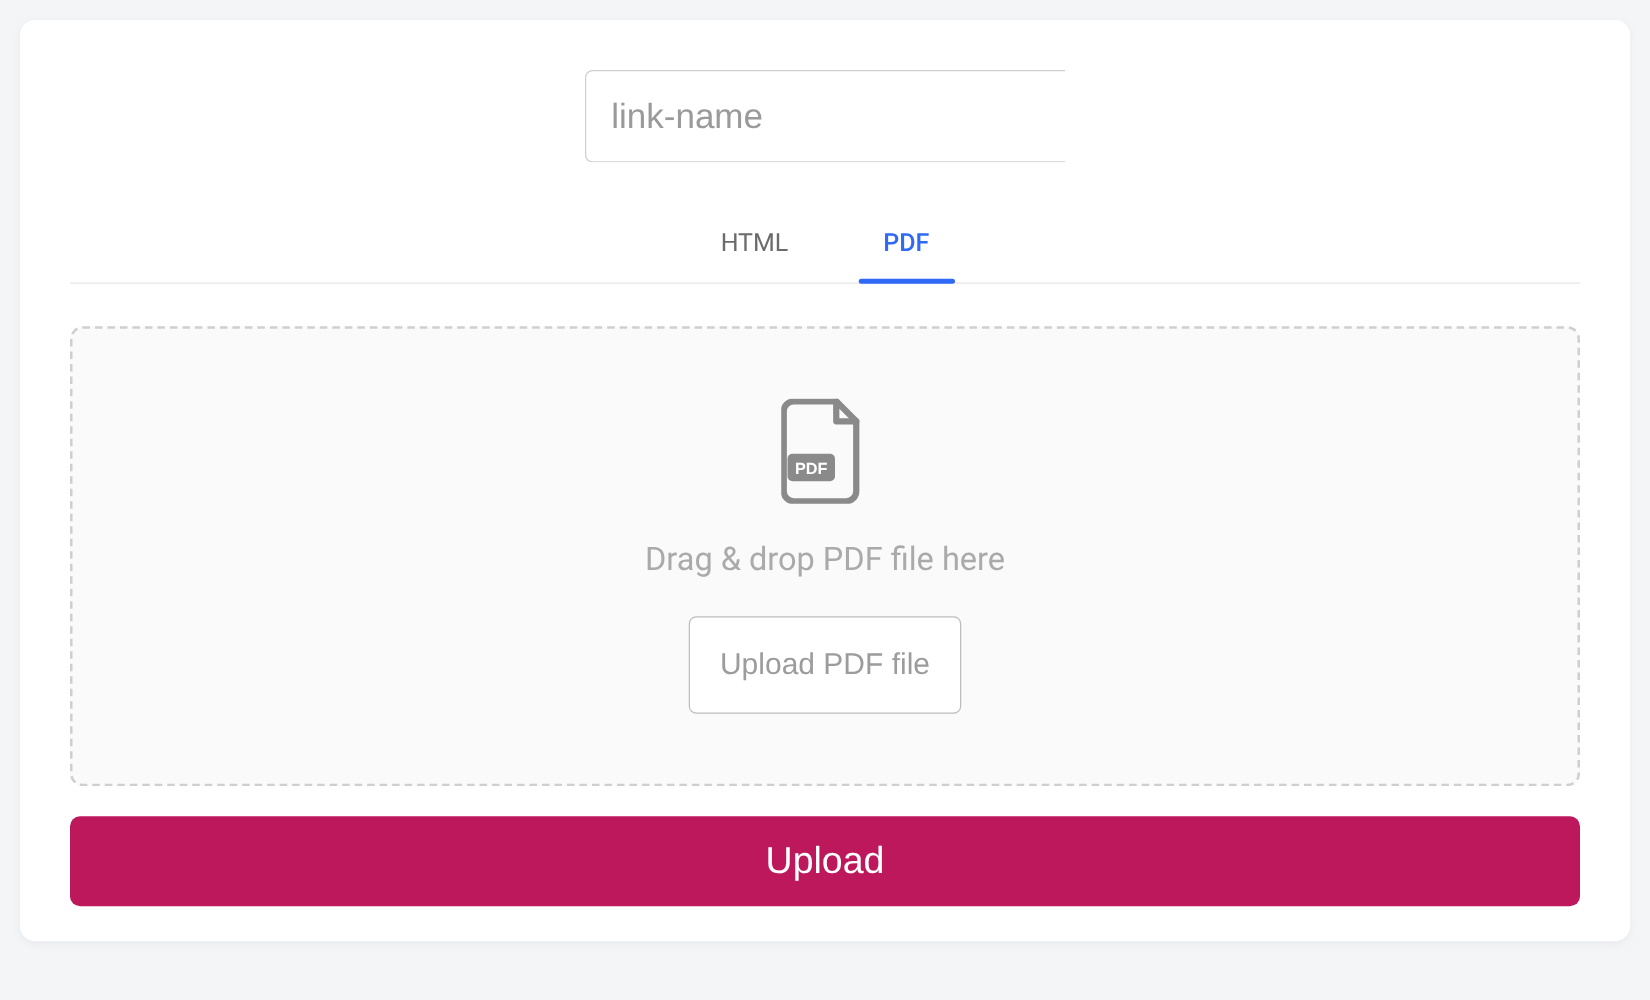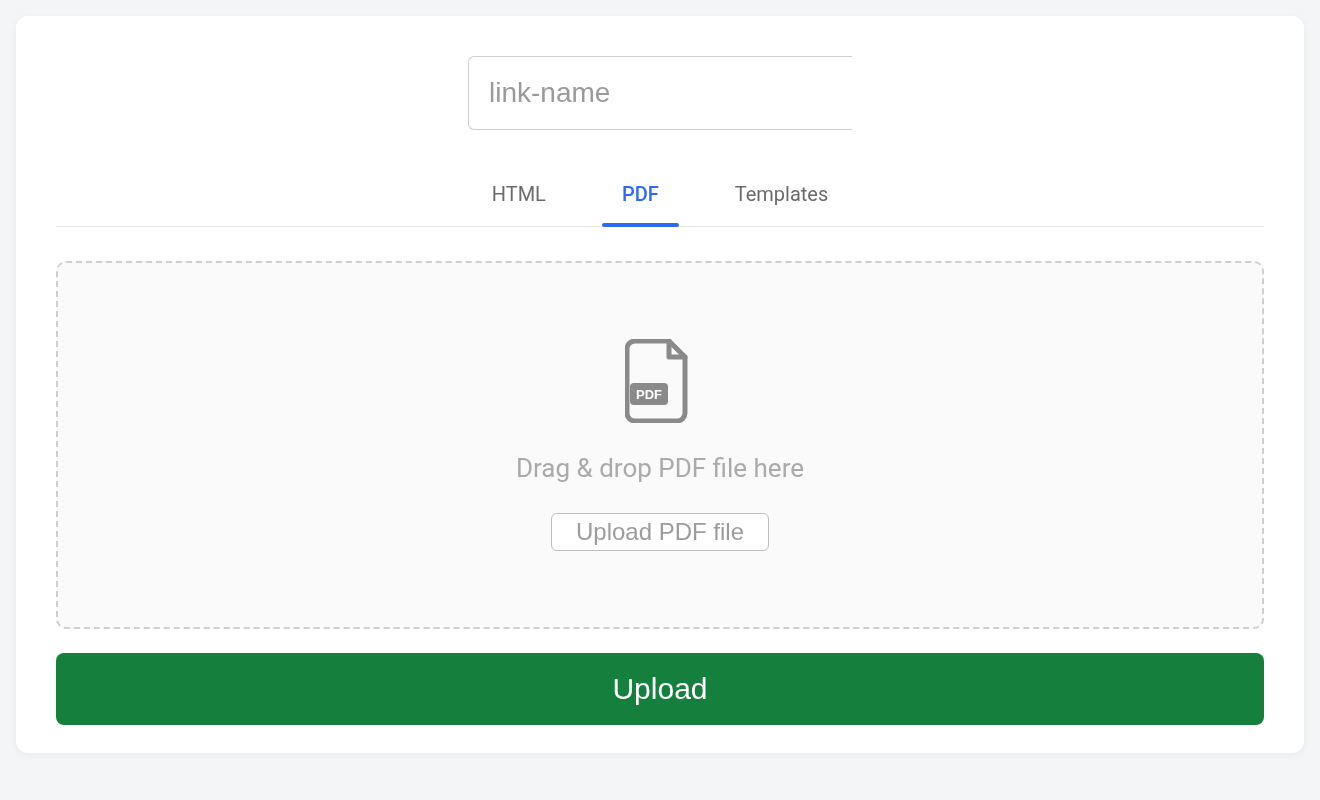--- a/index.html
+++ b/index.html
@@ -97,51 +97,50 @@
   .pdf-icon svg { display: block; }
   .dropzone-text {
     color: #aaaaaa;
     font-size: 26px;
   }
   .upload-file-btn {
     border: 1px solid #bdbdbd;
     background: #fff;
     color: #9c9c9c;
     font-size: 24px;
-    padding: 4px 24px;
+    padding: 24px 24px;
     border-radius: 6px;
     cursor: pointer;
   }
   .upload-btn {
     display: block;
     margin: 0 40px;
     width: calc(100% - 80px);
     height: 72px;
-    background: #15803d;
+    background: #be185d;
     color: #fff;
     border: none;
     border-radius: 8px;
     font-size: 30px;
     font-weight: 500;
     cursor: pointer;
   }
 </style>
 </head>
 <body>
 
 <div class="card">
 
   <div class="url-row">
     <input type="text" class="url-input" placeholder="link-name" style="">
   </div>
 
   <div class="tabs">
     <div class="tab">HTML</div>
     <div class="tab active">PDF</div>
-    <div class="tab">Templates</div>
   </div>
 
   <div class="dropzone">
     <div class="pdf-icon">
       <svg width="70" height="84" viewBox="0 0 70 84">
         <path d="M10 2 h34 l16 16 v56 a8 8 0 0 1 -8 8 h-42 a8 8 0 0 1 -8 -8 v-64 a8 8 0 0 1 8 -8 z" fill="none" stroke="#8a8a8a" stroke-width="5" stroke-linejoin="round"></path>
         <path d="M44 2 v16 h16" fill="none" stroke="#8a8a8a" stroke-width="5" stroke-linejoin="round" stroke-linecap="round"></path>
         <rect x="5" y="44" width="38" height="22" rx="4" fill="#8a8a8a"></rect>
         <text x="24" y="60" text-anchor="middle" fill="#fff" font-size="13" font-family="Arial" font-weight="700">PDF</text>
       </svg>

